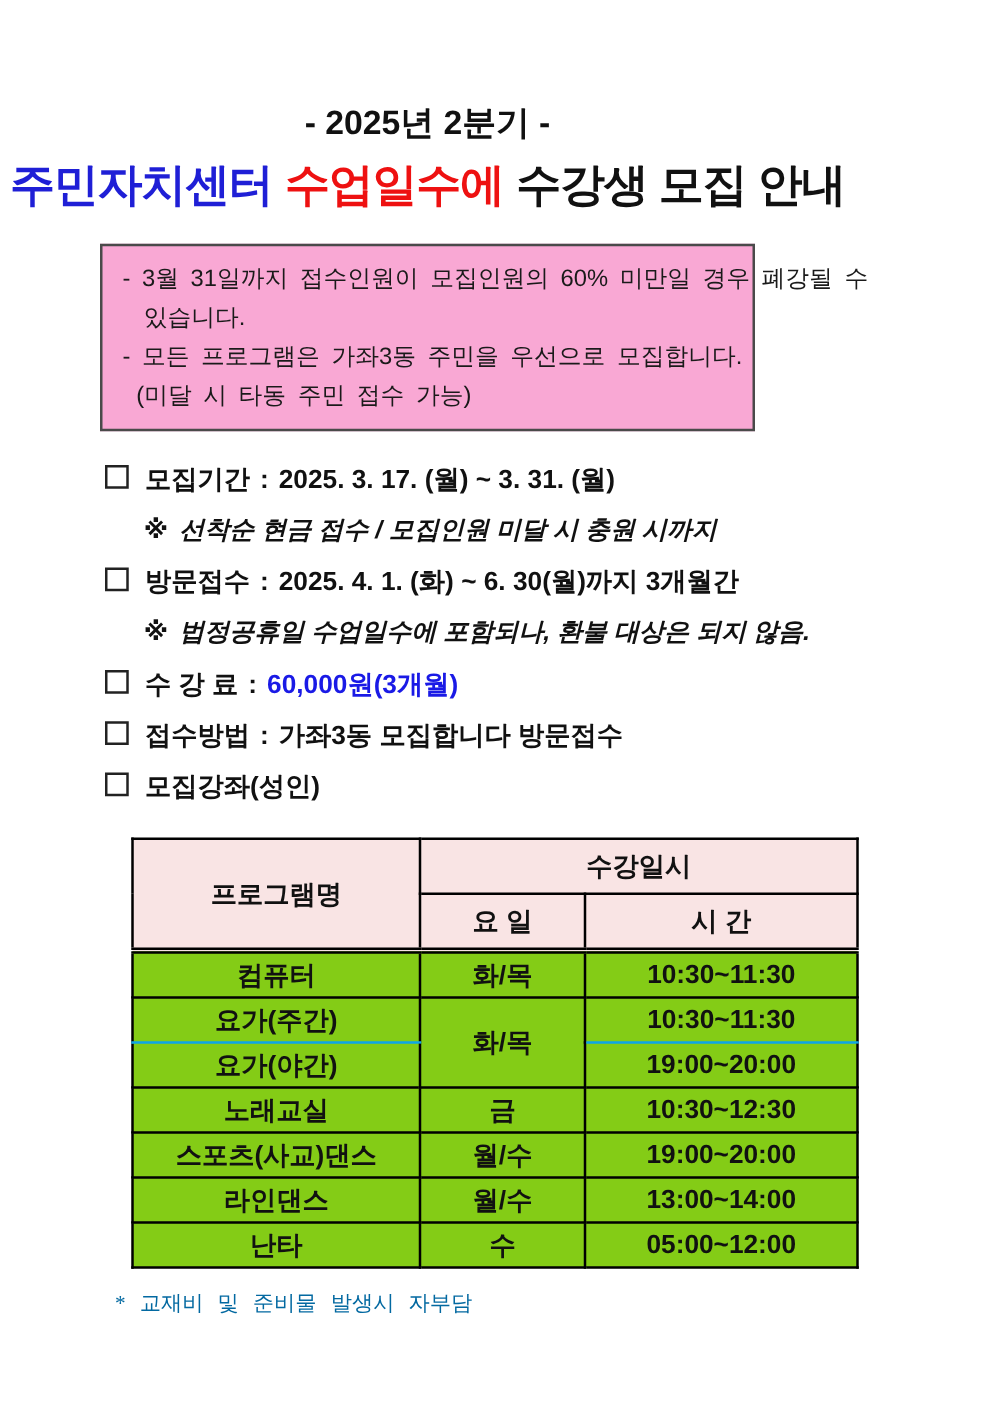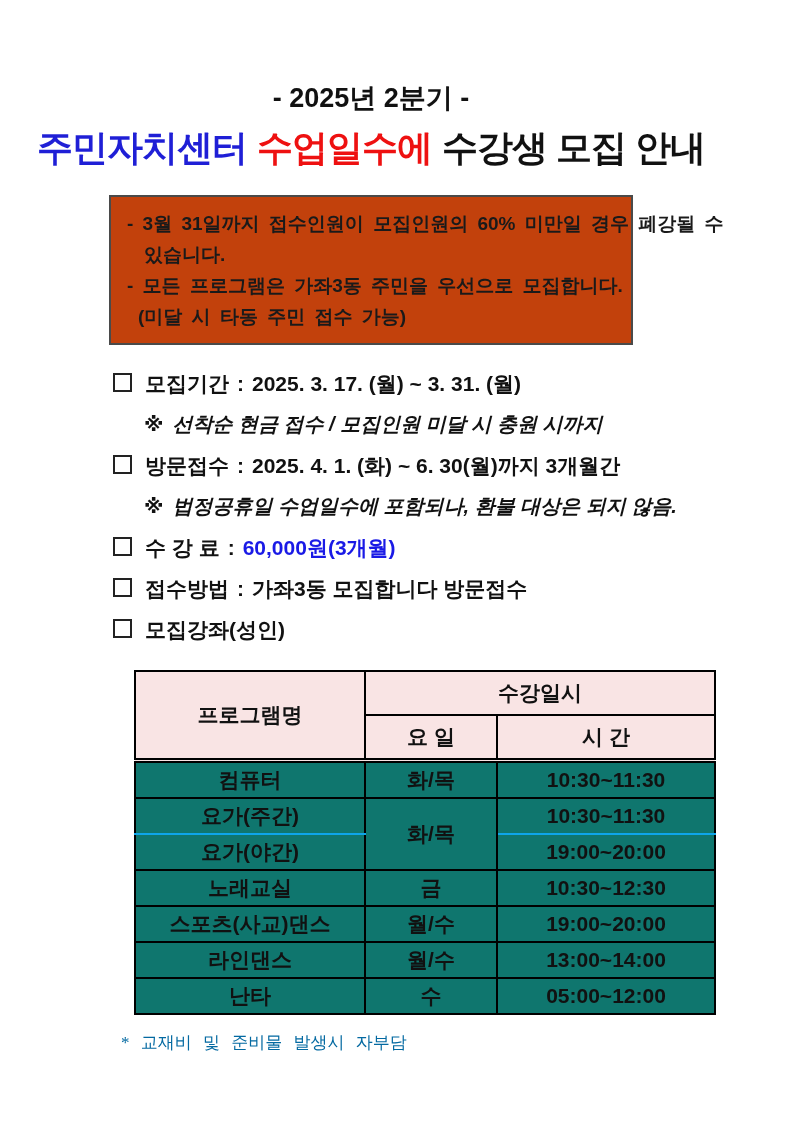--- a/index.html
+++ b/index.html
@@ -8,21 +8,21 @@
     background: #ffffff;
   }
   body {
     width: 800px;
     height: 1131px;
     position: relative;
     font-family: "Liberation Sans", "DejaVu Sans", sans-serif;
     color: #111111;
     overflow: hidden;
   }
-  .page { width: 684px; height: 1131px; margin-left: 29px; }
+  .page { width: 684px; height: 1131px; }
 
   
   .subtitle {
     padding-top: 80px;
     text-align: center;
     font-size: 27px;
     font-weight: 700;
     letter-spacing: 0px;
     color: #111111;
   }
@@ -35,24 +35,24 @@
     white-space: nowrap;
   }
   .title .t-blue { color: #1f1fd6; }
   .title .t-red  { color: #ee1111; margin-left: 10px; }
   .title .t-black{ color: #111111; margin-left: 10px; }
 
   
   .notice-box {
     margin: 22px 80px 0 80px;
     border: 2px solid #4a4a4a;
-    background: #c2410c;
+    background: #f9a8d4;
     padding: 11px 16px 11px 16px;
     font-size: 19px;
-    font-weight: 700;
+    font-weight: 400;
     line-height: 31px;
     color: #1a1a1a;
     word-spacing: 4px;
   }
   .notice-line { white-space: nowrap; }
   .notice-line.cont  { padding-left: 17px; }
   .notice-line.cont2 { padding-left: 11px; }
 
   
   .checklist {
@@ -104,21 +104,21 @@
     font-weight: 700;
     padding: 0;
     color: #111111;
   }
   .course-table col.c-program { width: 230px; }
   .course-table col.c-day     { width: 132px; }
   .course-table col.c-time    { width: 218px; }
   .course-table thead th { background: #f9e4e4; height: 42px; }
   .course-table thead tr.header-sub th,
   .course-table thead th.col-program { border-bottom: 5px double #000000; }
-  .course-table tbody td { height: 34px; background: #0f766e; }
+  .course-table tbody td { height: 34px; background: #84cc16; }
   .course-table td.thin-b { border-bottom: 2px solid #0ea5e9; }
   .course-table td.thin-t { border-top: 1px solid #000000; }
 
   
   .footnote {
     margin: 16px 0 0 92px;
     font-family: "Liberation Serif", "DejaVu Serif", serif;
     font-size: 17px;
     color: #0369a1;
     word-spacing: 7px;

